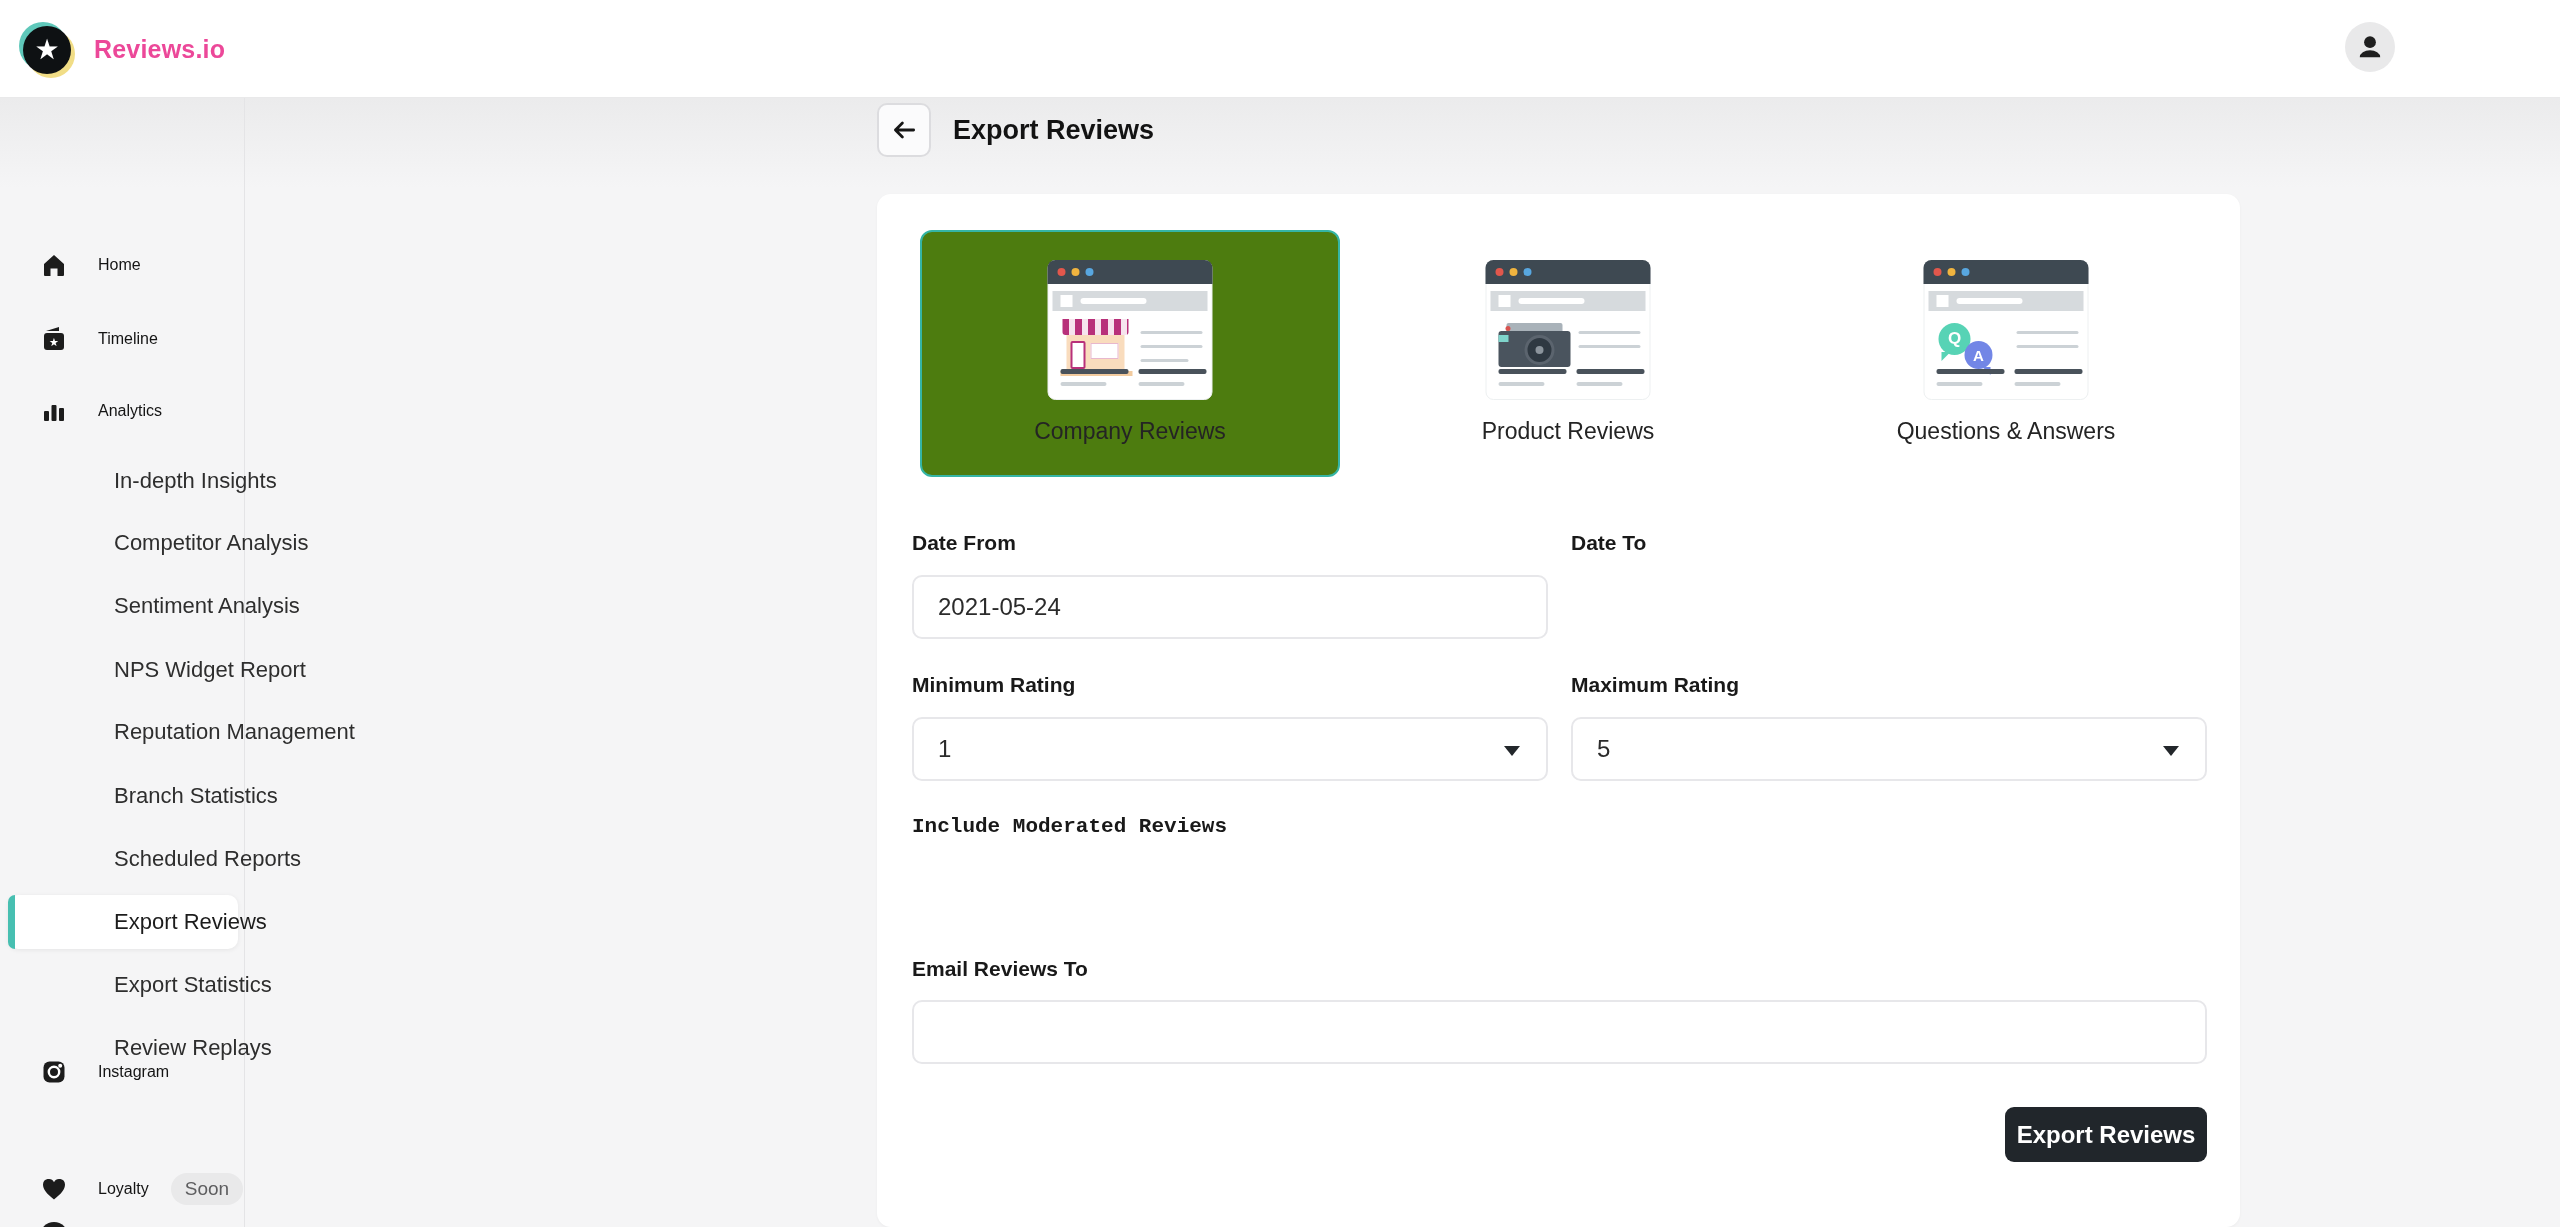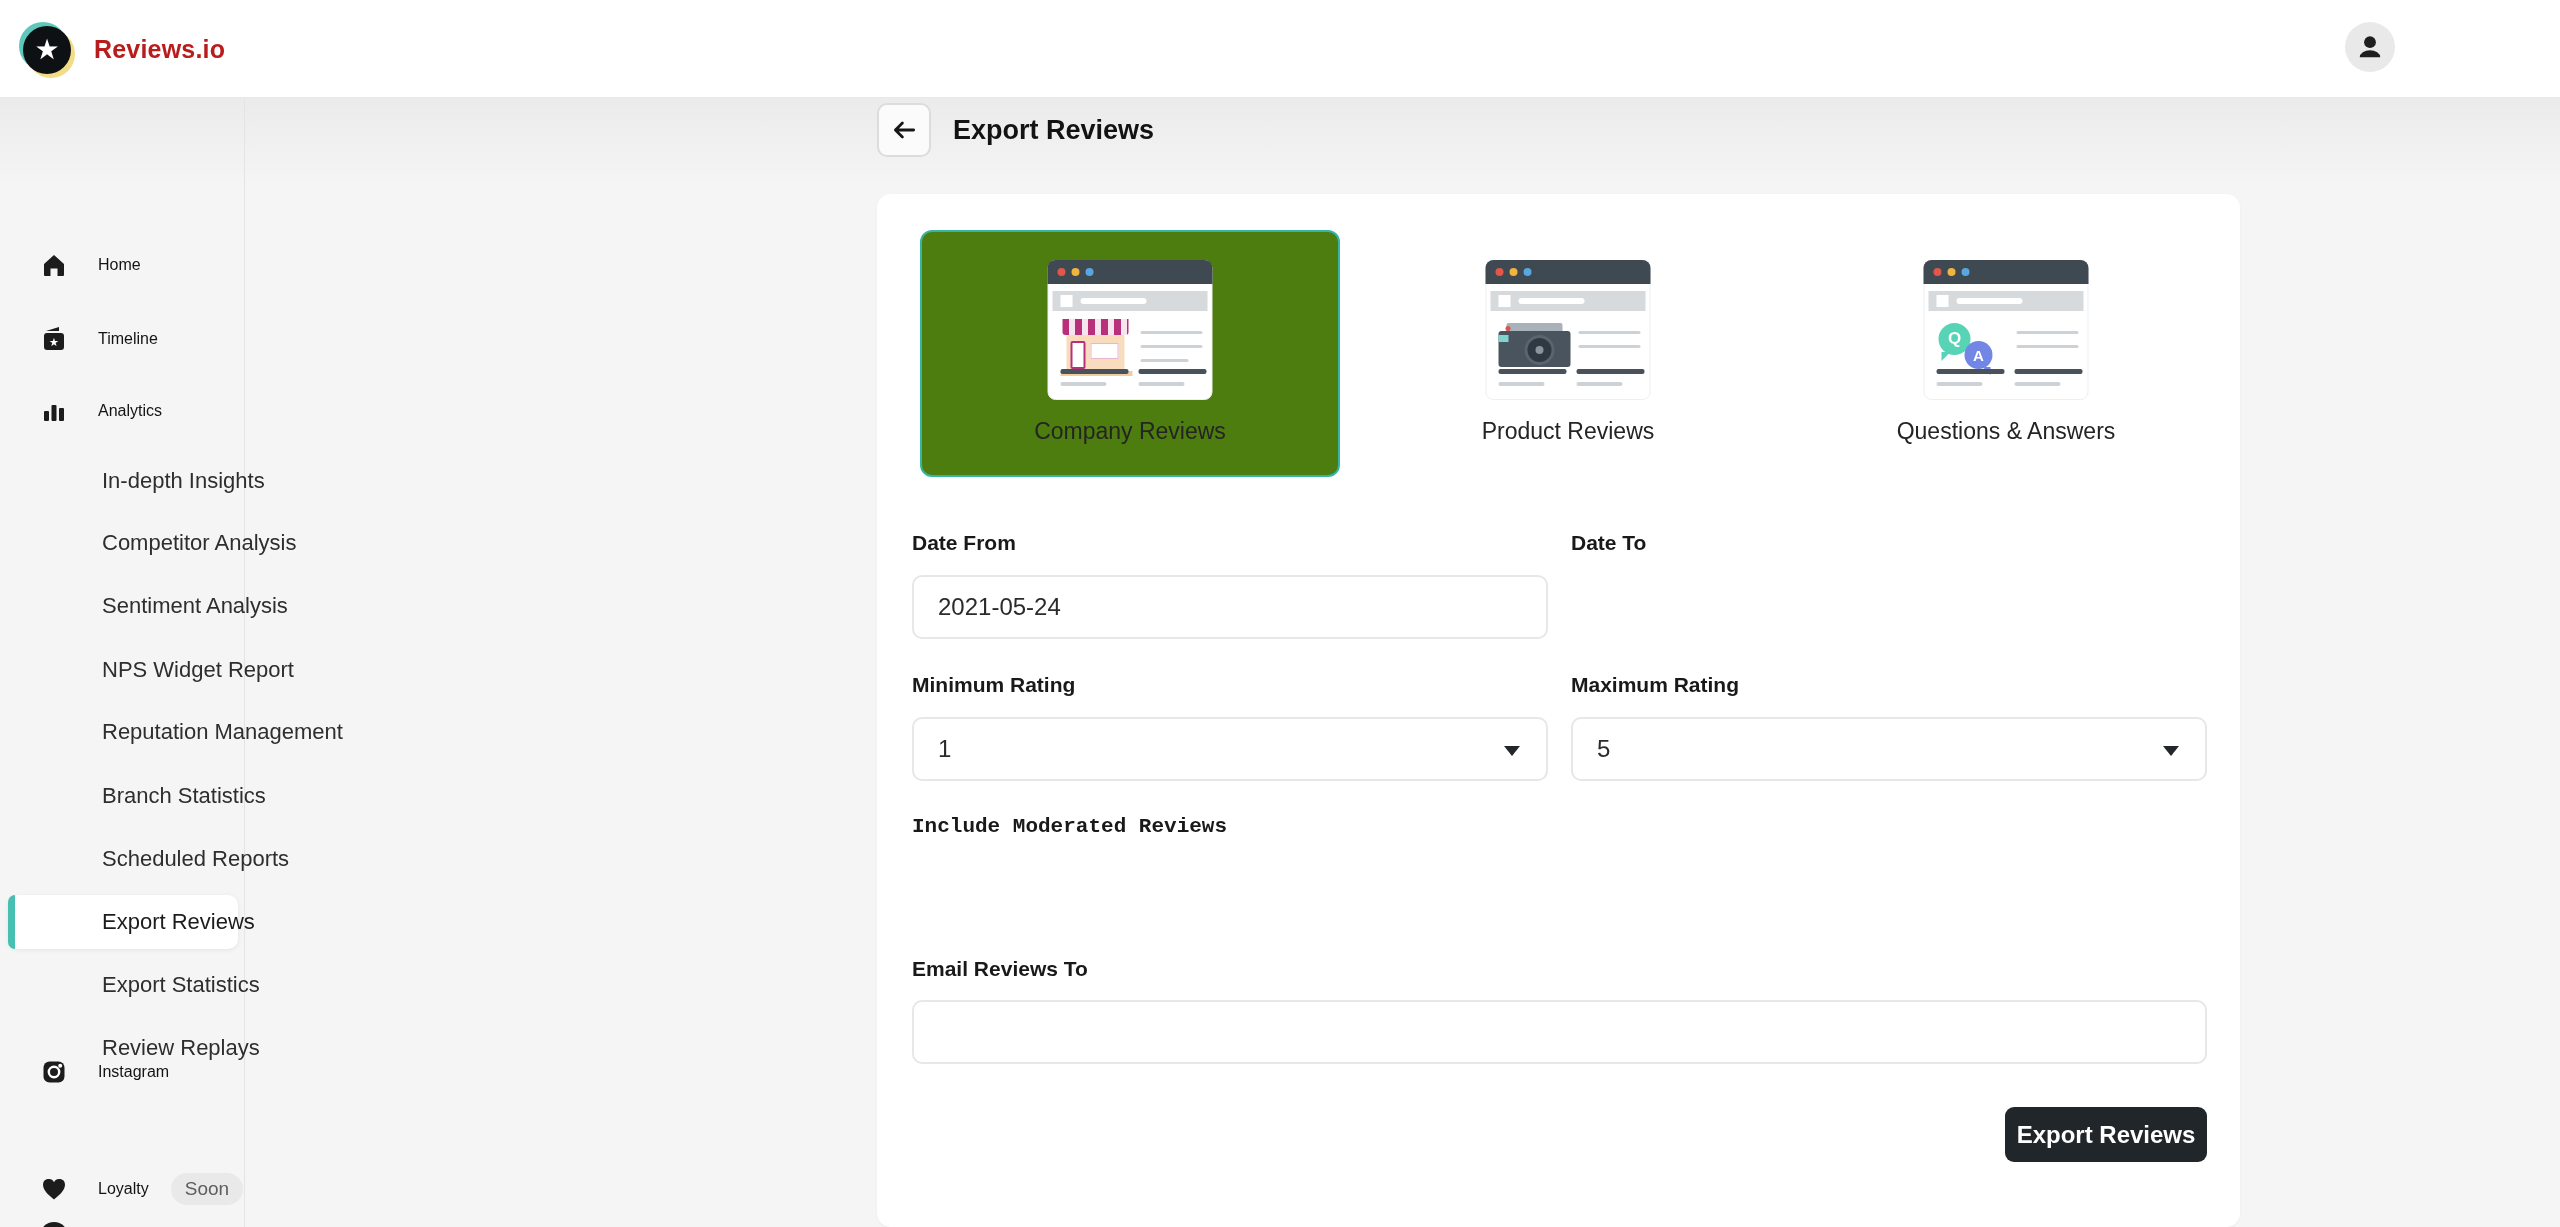--- a/index.html
+++ b/index.html
@@ -8,32 +8,32 @@
   #app { position:relative; width:2560px; height:1227px; overflow:hidden; }
 
   
   .topbar { position:absolute; left:0; top:0; width:2560px; height:98px; background:#ffffff; border-bottom:1px solid #e9e9ea; z-index:5; }
   .brand { position:absolute; left:22px; top:24px; display:flex; align-items:center; gap:22px; }
   .logo-wrap { position:relative; width:50px; height:50px; }
   .logo-teal { position:absolute; left:-3px; top:-2px; width:48px; height:48px; border-radius:50%; background:#5fc8ba; }
   .logo-yellow { position:absolute; left:5px; top:6px; width:48px; height:48px; border-radius:50%; background:#f1dd86; }
   .logo-black { position:absolute; left:1px; top:2px; width:48px; height:48px; border-radius:50%; background:#0e1113; display:flex; align-items:center; justify-content:center; }
   .logo-black span { color:#fff; font-size:28px; line-height:1; }
-  .brand-name { font-size:25px; font-weight:bold; color:#b91c1c; letter-spacing:0.2px; }
+  .brand-name { font-size:25px; font-weight:bold; color:#ec4899; letter-spacing:0.2px; }
   .avatar { position:absolute; left:2345px; top:22px; width:50px; height:50px; border-radius:50%; background:#e9e9ea; display:flex; align-items:center; justify-content:center; }
 
   
   .body-area { position:absolute; left:0; top:98px; width:2560px; height:1129px; background:linear-gradient(180deg,#ebebec 0px,#f5f5f6 90px); }
 
   
   .sidebar { position:absolute; left:0; top:0; width:245px; height:1129px; border-right:1px solid #e4e4e6; }
   .nav-item { position:absolute; left:0; width:245px; height:40px; display:flex; align-items:center; padding-left:40px; gap:30px; cursor:pointer; }
   .nav-item .nav-label { font-size:16px; font-weight:normal; color:#141414; white-space:nowrap; }
   .nav-icon { width:28px; height:28px; flex:0 0 28px; display:flex; align-items:center; justify-content:center; }
-  .sub-item { position:absolute; left:4px; width:245px; height:30px; display:flex; align-items:center; padding-left:98px; cursor:pointer; }
+  .sub-item { position:absolute; left:16px; width:245px; height:30px; display:flex; align-items:center; padding-left:98px; cursor:pointer; }
   .sub-item .sub-label { font-size:22px; color:#2e2e2e; white-space:nowrap; }
   .active-pill { position:absolute; left:8px; top:797px; width:230px; height:54px; background:#ffffff; border-radius:10px; box-shadow:0 1px 5px rgba(0,0,0,0.07); }
   .active-pill::before { content:""; position:absolute; left:0; top:0; width:7px; height:54px; border-radius:10px 0 0 10px; background:#47bfb1; }
   .badge-soon { margin-left:16px; background:#e9e9ea; color:#5d5d5f; font-size:19px; padding:5px 14px; border-radius:16px; font-weight:normal; }
   .partial-icon { position:absolute; left:40px; top:1124px; width:28px; height:28px; border-radius:50%; background:#1c1c1c; }
 
   
   .page-head { position:absolute; left:877px; top:5px; display:flex; align-items:center; gap:22px; }
   .back-btn { width:54px; height:54px; background:#fbfbfc; border:2px solid #dcdcdf; border-radius:10px; display:flex; align-items:center; justify-content:center; cursor:pointer; }
   .page-title { font-size:27px; font-weight:bold; color:#131313; }

